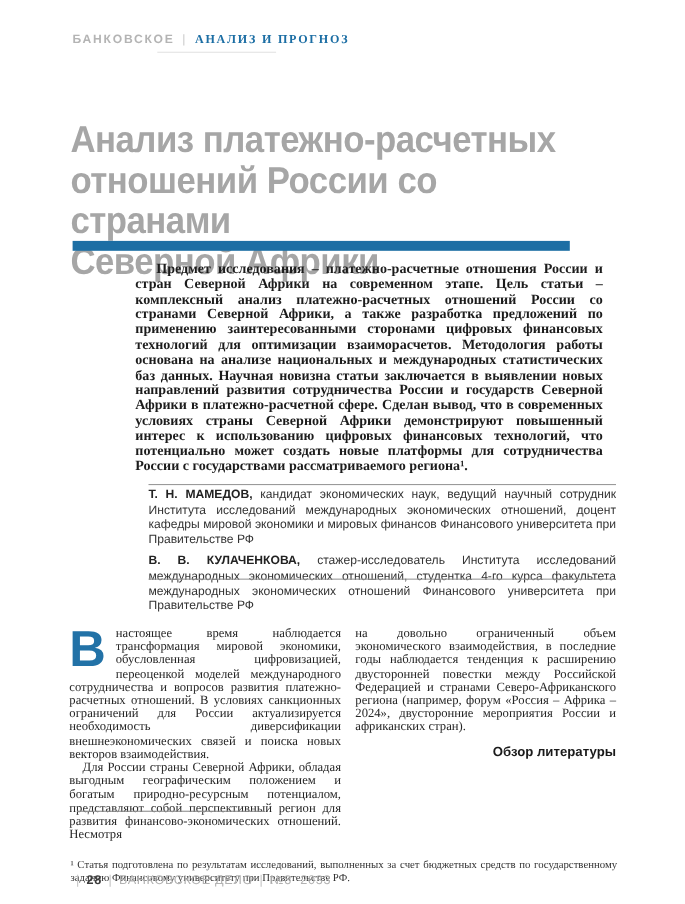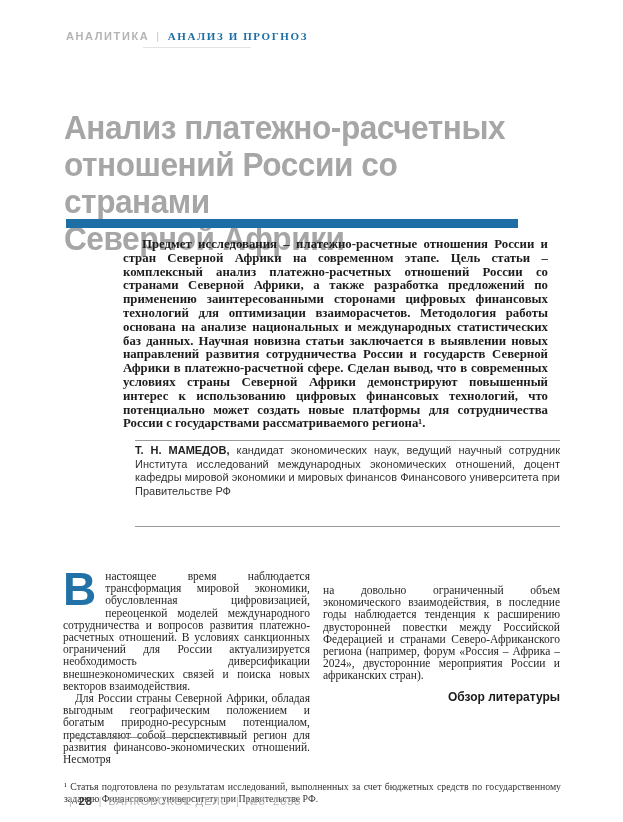--- a/index.html
+++ b/index.html
@@ -27,21 +27,21 @@
   
   .authors{position:absolute;top:444px;left:135px;width:425px;
            font-family:"Liberation Sans",sans-serif;font-size:11px;line-height:13.6px;
            color:#333;text-align:justify;}
   .authors p{margin:0 0 6px 0;}
   .authors .aname{font-weight:bold;color:#222;}
   
   .columns{position:absolute;top:570px;left:63px;width:497px;display:flex;gap:13px;
            font-size:11.5px;line-height:12.2px;text-align:justify;color:#262626;}
   .col-left{width:247px;}
-  .col-right{width:237px;margin-top:14px;}
+  .col-right{width:237px;}
   .columns p{margin:0;}
   .p-indent{text-indent:12px;}
   .dropcap{float:left;font-family:"Liberation Sans",sans-serif;font-weight:bold;
            font-size:46px;line-height:36px;color:#2272a7;margin:1px 9px 0 0;}
   .subhead{font-family:"Liberation Sans",sans-serif;font-weight:bold;font-size:12px;
            color:#1a1a1a;margin:9px 0 3px 0 !important;text-align:right;}
   
   .footnote-rule{position:absolute;top:737px;left:70px;width:170px;height:1px;background:#8f8f8f;}
   .footnote{position:absolute;top:745px;left:64px;width:497px;
             font-size:9.8px;line-height:11.6px;text-align:justify;color:#333;margin-top:36px;}
@@ -50,38 +50,39 @@
           font-size:11.5px;letter-spacing:0.6px;color:#b2b2b2;white-space:nowrap;}
   .footer .fsep{color:#c4c4c4;margin:0 6px;}
   .footer .pagenum{color:#3c3c3c;font-weight:bold;}
 </style>
 </head>
 <body>
 
 <div class="page">
 
   <div class="kicker">
-    <span>АНАЛИТИКА</span><span class="sep">|</span><span class="rubric">АНАЛИЗ И ПРОГНОЗ</span>
+    <span>БАНКОВСКОЕ</span><span class="sep">|</span><span class="rubric">АНАЛИЗ И ПРОГНОЗ</span>
   </div>
   <div class="rubric-underline"></div>
 
   <div class="title">
     <div>Анализ платежно-расчетных</div>
     <div>отношений России со странами</div>
     <div>Северной Африки</div>
   </div>
 
   <div class="accent-bar"></div>
 
   <div class="abstract">Предмет исследования – платежно-расчетные отношения России и стран Северной Африки на современном этапе. Цель статьи – комплексный анализ платежно-расчетных отношений России со странами Северной Африки, а также разработка предложений по применению заинтересованными сторонами цифровых финансовых технологий для оптимизации взаиморасчетов. Методология работы основана на анализе национальных и международных статистических баз данных. Научная новизна статьи заключается в выявлении новых направлений развития сотрудничества России и государств Северной Африки в платежно-расчетной сфере. Сделан вывод, что в современных условиях страны Северной Африки демонстрируют повышенный интерес к использованию цифровых финансовых технологий, что потенциально может создать новые платформы для сотрудничества России с государствами рассматриваемого региона¹.</div>
 
   <div class="rule rule1"></div>
 
   <div class="authors">
     <p><span class="aname">Т. Н. МАМЕДОВ,</span><span> кандидат экономических наук, ведущий научный сотрудник Института исследований международных экономических отношений, доцент кафедры мировой экономики и мировых финансов Финансового университета при Правительстве РФ</span></p>
+    <p><span class="aname">В. В. КУЛАЧЕНКОВА,</span><span> стажер-исследователь Института исследований международных экономических отношений, студентка 4-го курса факультета международных экономических отношений Финансового университета при Правительстве РФ</span></p>
   </div>
 
   <div class="rule rule2"></div>
 
   <div class="columns">
     <div class="col-left">
       <p><span class="dropcap">В</span><span> настоящее время наблюдается трансформация мировой экономики, обусловленная цифровизацией, переоценкой моделей международного сотрудничества и вопросов развития платежно-расчетных отношений. В условиях санкционных ограничений для России актуализируется необходимость диверсификации внешнеэкономических связей и поиска новых векторов взаимодействия.</span></p>
       <p class="p-indent">Для России страны Северной Африки, обладая выгодным географическим положением и богатым природно-ресурсным потенциалом, представляют собой перспективный регион для развития финансово-экономических отношений. Несмотря</p>
     </div>
     <div class="col-right">

